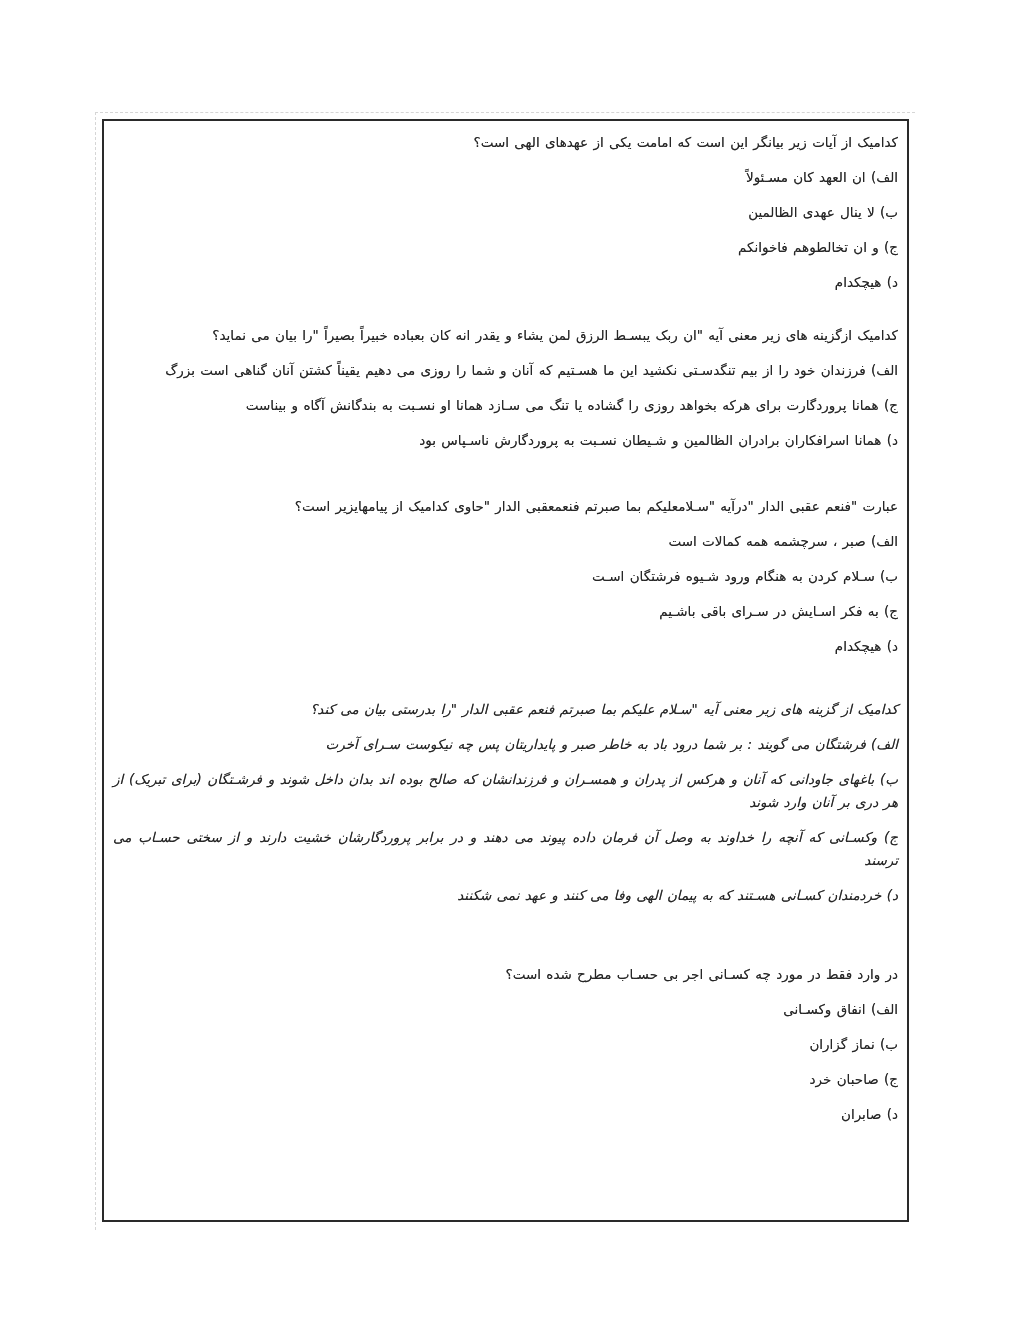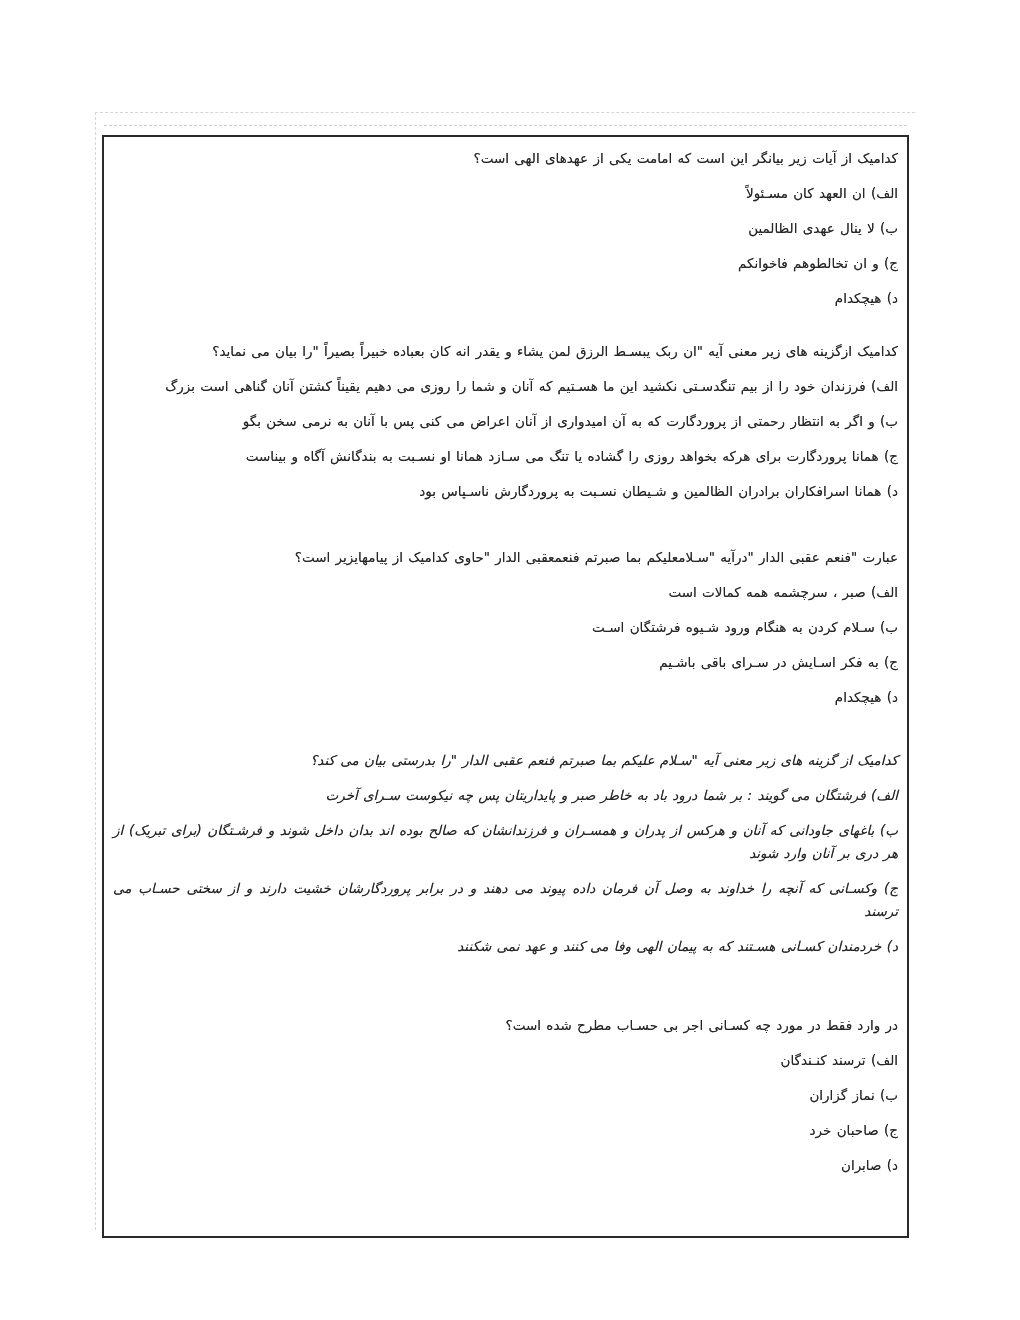--- a/index.html
+++ b/index.html
@@ -15,21 +15,20 @@
     left:102px;top:119px;
     width:807px;height:1103px;
     box-sizing:border-box;
     border:2px solid #2a2a2a;
     padding:10px 9px 0 9px;
     direction:rtl;
     text-align:right;
     color:#262626;
     font-size:13.5px;
     background:#ffffff;
-    margin-top:16px;
   }
   .sheet p{
     margin:0 0 12px 0;
     line-height:23px;
     text-align:justify;
     text-shadow:0 0 0.5px rgba(30,30,30,0.55);
     word-spacing:1px;
   }
   .qblock{display:block;}
   .qb1{margin-bottom:30px;}
@@ -59,21 +58,20 @@
       <p>کدامیک از آیات زیر بیانگر این است که امامت یکی از عهدهای الهی است؟</p>
       <p>الف) ان العهد کان مسـئولاً</p>
       <p>ب) لا ینال عهدی الظالمین</p>
       <p>ج) و ان تخالطوهم فاخوانکم</p>
       <p>د) هیچکدام</p>
     </section>
 
     <section class="qblock qb2">
       <p>کدامیک ازگزینه های زیر معنی آیه  "ان ربک یبسـط الرزق لمن یشاء و یقدر انه کان بعباده خبیراً بصیراً "را بیان می نماید؟</p>
       <p>الف) فرزندان خود را از بیم تنگدسـتی نکشید این ما هسـتیم که آنان و شما را روزی می دهیم یقیناً کشتن آنان گناهی است بزرگ</p>
-      <p>ب) و اگر به انتظار رحمتی از پروردگارت که به آن امیدواری از آنان اعراض می کنی پس با آنان به نرمی سخن بگو</p>
       <p>ج) همانا پروردگارت برای هرکه بخواهد روزی را گشاده یا تنگ می سـازد همانا او نسـبت به بندگانش آگاه و بیناست</p>
       <p>د) همانا اسرافکاران برادران الظالمین و شـیطان نسـبت به پروردگارش ناسـپاس بود</p>
     </section>
 
     <section class="qblock qb3">
       <p>عبارت  "فنعم عقبی الدار  "درآیه  "سـلامعلیکم بما صبرتم فنعمعقبی الدار  "حاوی کدامیک از پیامهایزیر است؟</p>
       <p>الف) صبر ، سرچشمه همه کمالات است</p>
       <p>ب) سـلام کردن به هنگام ورود شـیوه فرشتگان اسـت</p>
       <p>ج) به فکر اسـایش در سـرای باقی باشـیم</p>
       <p>د) هیچکدام</p>
@@ -82,20 +80,20 @@
     <section class="qblock qb4">
       <p>کدامیک از گزینه های زیر معنی آیه  "سـلام علیکم بما صبرتم فنعم عقبی الدار  "را بدرستی بیان می کند؟</p>
       <p>الف) فرشتگان می گویند : بر شما درود باد به خاطر صبر و پایداریتان پس چه نیکوست سـرای آخرت</p>
       <p>ب) باغهای جاودانی که آنان و هرکس از پدران و همسـران و فرزندانشان که صالح بوده اند بدان داخل شوند و فرشـتگان (برای تبریک) از هر دری بر آنان وارد شوند</p>
       <p>ج) وکسـانی که آنچه را خداوند به وصل آن فرمان داده پیوند می دهند و در برابر پروردگارشان خشیت دارند و از سختی حسـاب می ترسند</p>
       <p>د) خردمندان کسـانی هسـتند که به پیمان الهی وفا می کنند و عهد نمی شکنند</p>
     </section>
 
     <section class="qblock qb5">
       <p>در وارد فقط در مورد چه کسـانی اجر بی حسـاب مطرح شده است؟</p>
-      <p>الف) ترسند کنـندگان</p>
+      <p>الف) انفاق وکسـانی</p>
       <p>ب) نماز گزاران</p>
       <p>ج) صاحبان خرد</p>
       <p>د) صابران</p>
     </section>
 
   </div>
 </div>
 
 </body></html>

